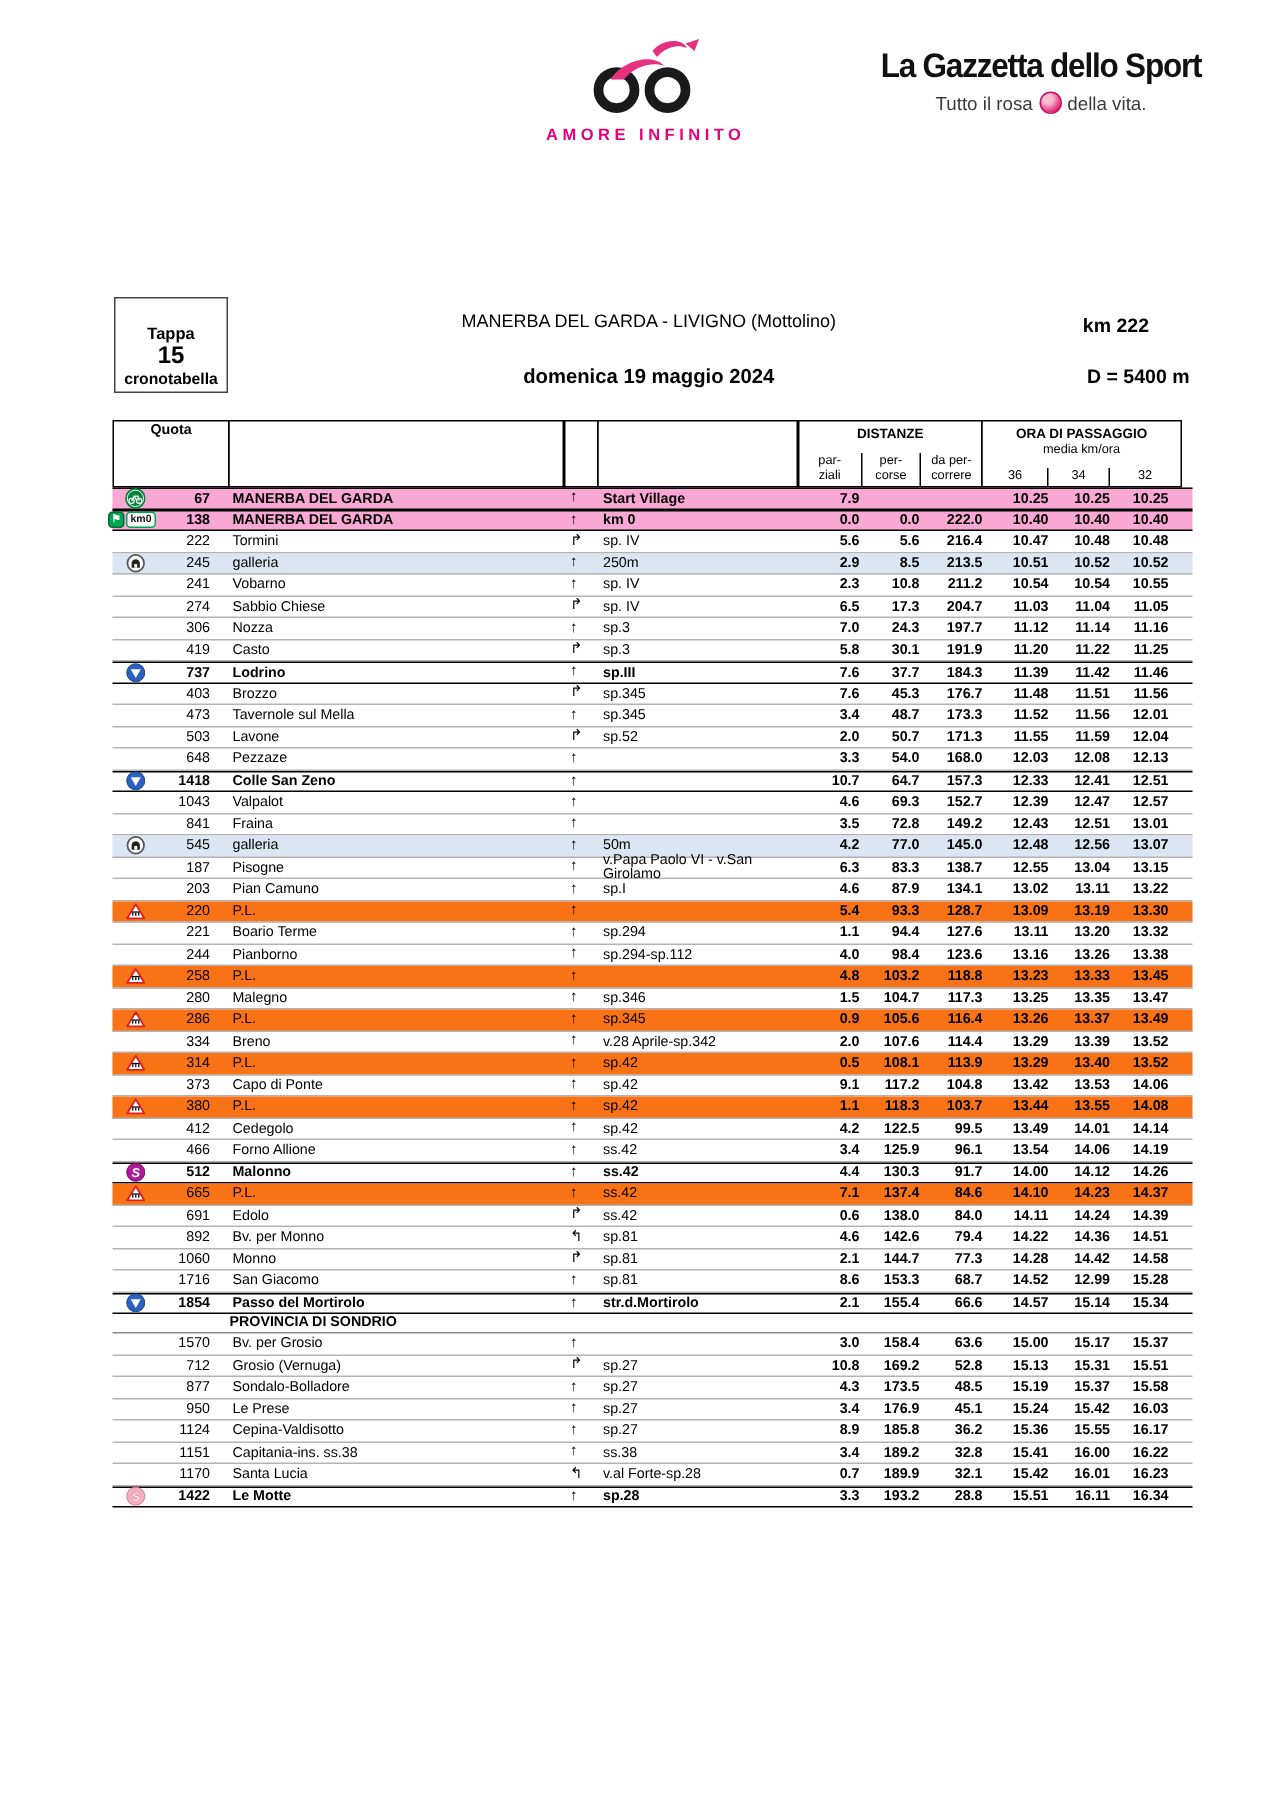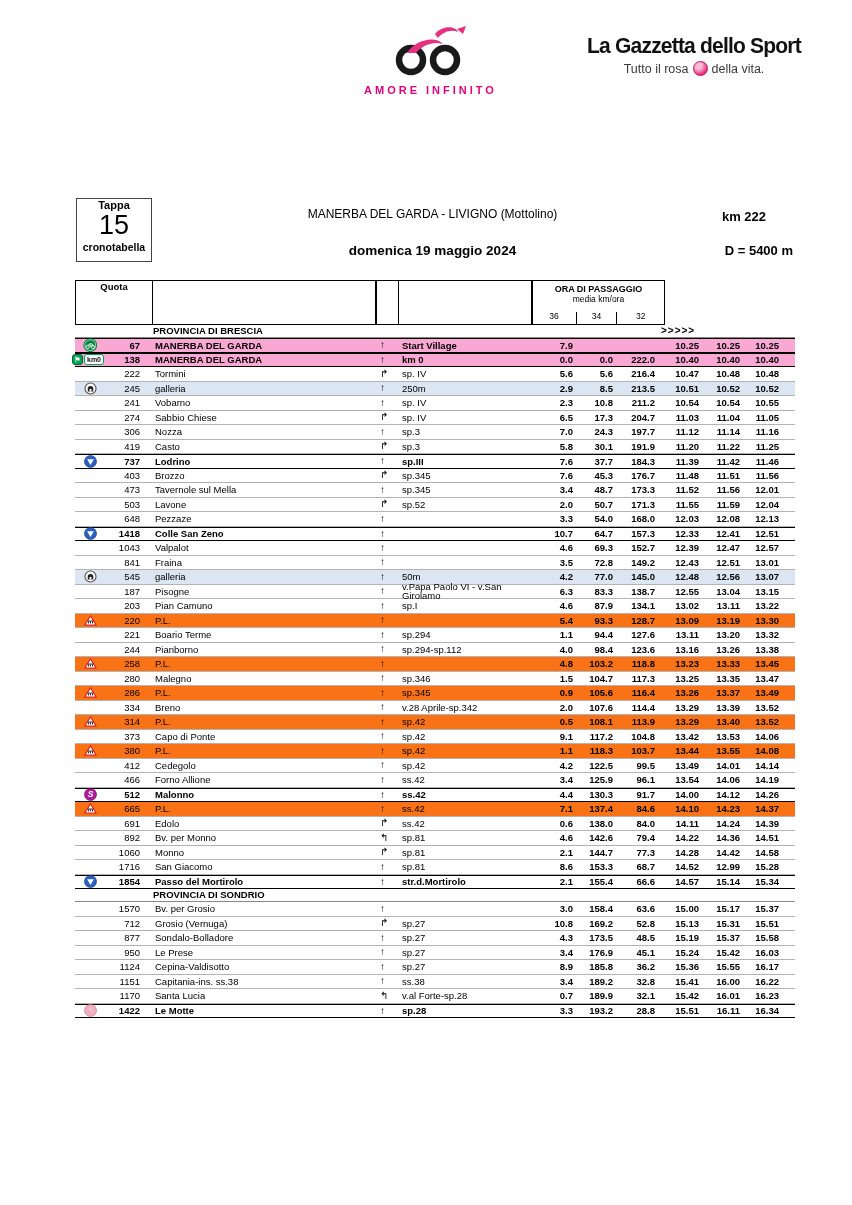--- a/index.html
+++ b/index.html
@@ -18,23 +18,23 @@
 
   .gaz-logo { position:absolute; right:48px; top:33px; width:220px; text-align:center; }
   .gaz-title { font-size:21px; font-weight:bold; letter-spacing:-0.8px; color:#111; white-space:nowrap; transform:scaleY(1.08); }
   .gaz-tag { font-size:12.5px; color:#3a3a3a; margin-top:4px; display:flex; align-items:center; justify-content:center; gap:4px; }
   .gaz-globe { width:15px; height:15px; border-radius:50%; display:inline-block;
     background: radial-gradient(circle at 35% 30%, #f8bcd4 0 25%, #e5317f 70%, #c01060 100%);
     border:1px solid #c01060; }
 
   
   .tappa-box { position:absolute; left:76px; top:198px; width:76px; height:64px;
-    border:1px solid #444; text-align:center; padding-top:0; }
+    border:1px solid #444; text-align:center; padding-top:18px; }
   .tappa-label { font-size:11px; font-weight:bold; }
-  .tappa-num { font-size:27px; font-weight:normal; line-height:1.1; }
+  .tappa-num { font-size:16px; font-weight:bold; line-height:1.1; }
   .tappa-sub { font-size:10.5px; font-weight:bold; }
 
   .stage-title { position:absolute; left:150px; top:207px; width:565px; text-align:center;
     font-size:12px; font-weight:normal; }
   .stage-km { position:absolute; right:86px; top:209px; font-size:13px; font-weight:bold; }
   .stage-date { position:absolute; left:150px; top:243px; width:565px; text-align:center;
     font-size:13.5px; font-weight:bold; }
   .stage-d { position:absolute; right:59px; top:243px; font-size:13px; font-weight:bold; }
 
   
@@ -128,37 +128,42 @@
 <div class="stage-d">D = 5400 m</div>
 
 <div class="timetable">
   <div class="thead">
     <div class="hbox hb-quota">
       <span class="quota-label">Quota</span>
     </div>
     <div class="hbox hb-name"></div>
     <div class="hbox hb-arrow"></div>
     <div class="hbox hb-road"></div>
+    <div class="hbox hb-dist">
+      <div class="hbox-title">DISTANZE</div>
+      <div class="sub-row">
+        <div class="sub-cell d1">par-
+ziali</div>
+        <div class="sub-cell d2">per-
+corse</div>
+        <div class="sub-cell d3">da per-
+correre</div>
+      </div>
+    </div>
     <div class="hbox hb-ora">
       <div class="hbox-title">ORA DI PASSAGGIO</div>
       <div class="hbox-mid">media km/ora</div>
       <div class="sub-row">
         <div class="sub-cell s1">36</div>
         <div class="sub-cell s2">34</div>
         <div class="sub-cell s3">32</div>
       </div>
     </div>
   </div>
   <div class="tbody">
-  <div class="tr section">
-    <div class="td sec-spacer1"></div>
-    <div class="td sec-name">PROVINCIA DI BRESCIA</div>
-    <div class="td sec-spacer2"></div>
-    <div class="td sec-marker">&gt;&gt;&gt;&gt;&gt;</div>
-  </div>
 
   <div class="tr gray bold">
     <div class="td c-icon">
           <svg class="icon-svg big" viewBox="0 0 16 16">
             <circle cx="8" cy="8" r="7.6" fill="#00843d"></circle>
             <circle cx="8" cy="8" r="6" fill="none" stroke="#fff" stroke-width="0.7"></circle>
             <circle cx="5.2" cy="9.8" r="1.9" fill="none" stroke="#fff" stroke-width="0.9"></circle>
             <circle cx="10.8" cy="9.8" r="1.9" fill="none" stroke="#fff" stroke-width="0.9"></circle>
             <path d="M5.2 9.8 L7.2 6.4 H10 L10.8 9.8 M7.2 6.4 L9 9.8" stroke="#fff" stroke-width="0.9" fill="none"></path>
           </svg>

